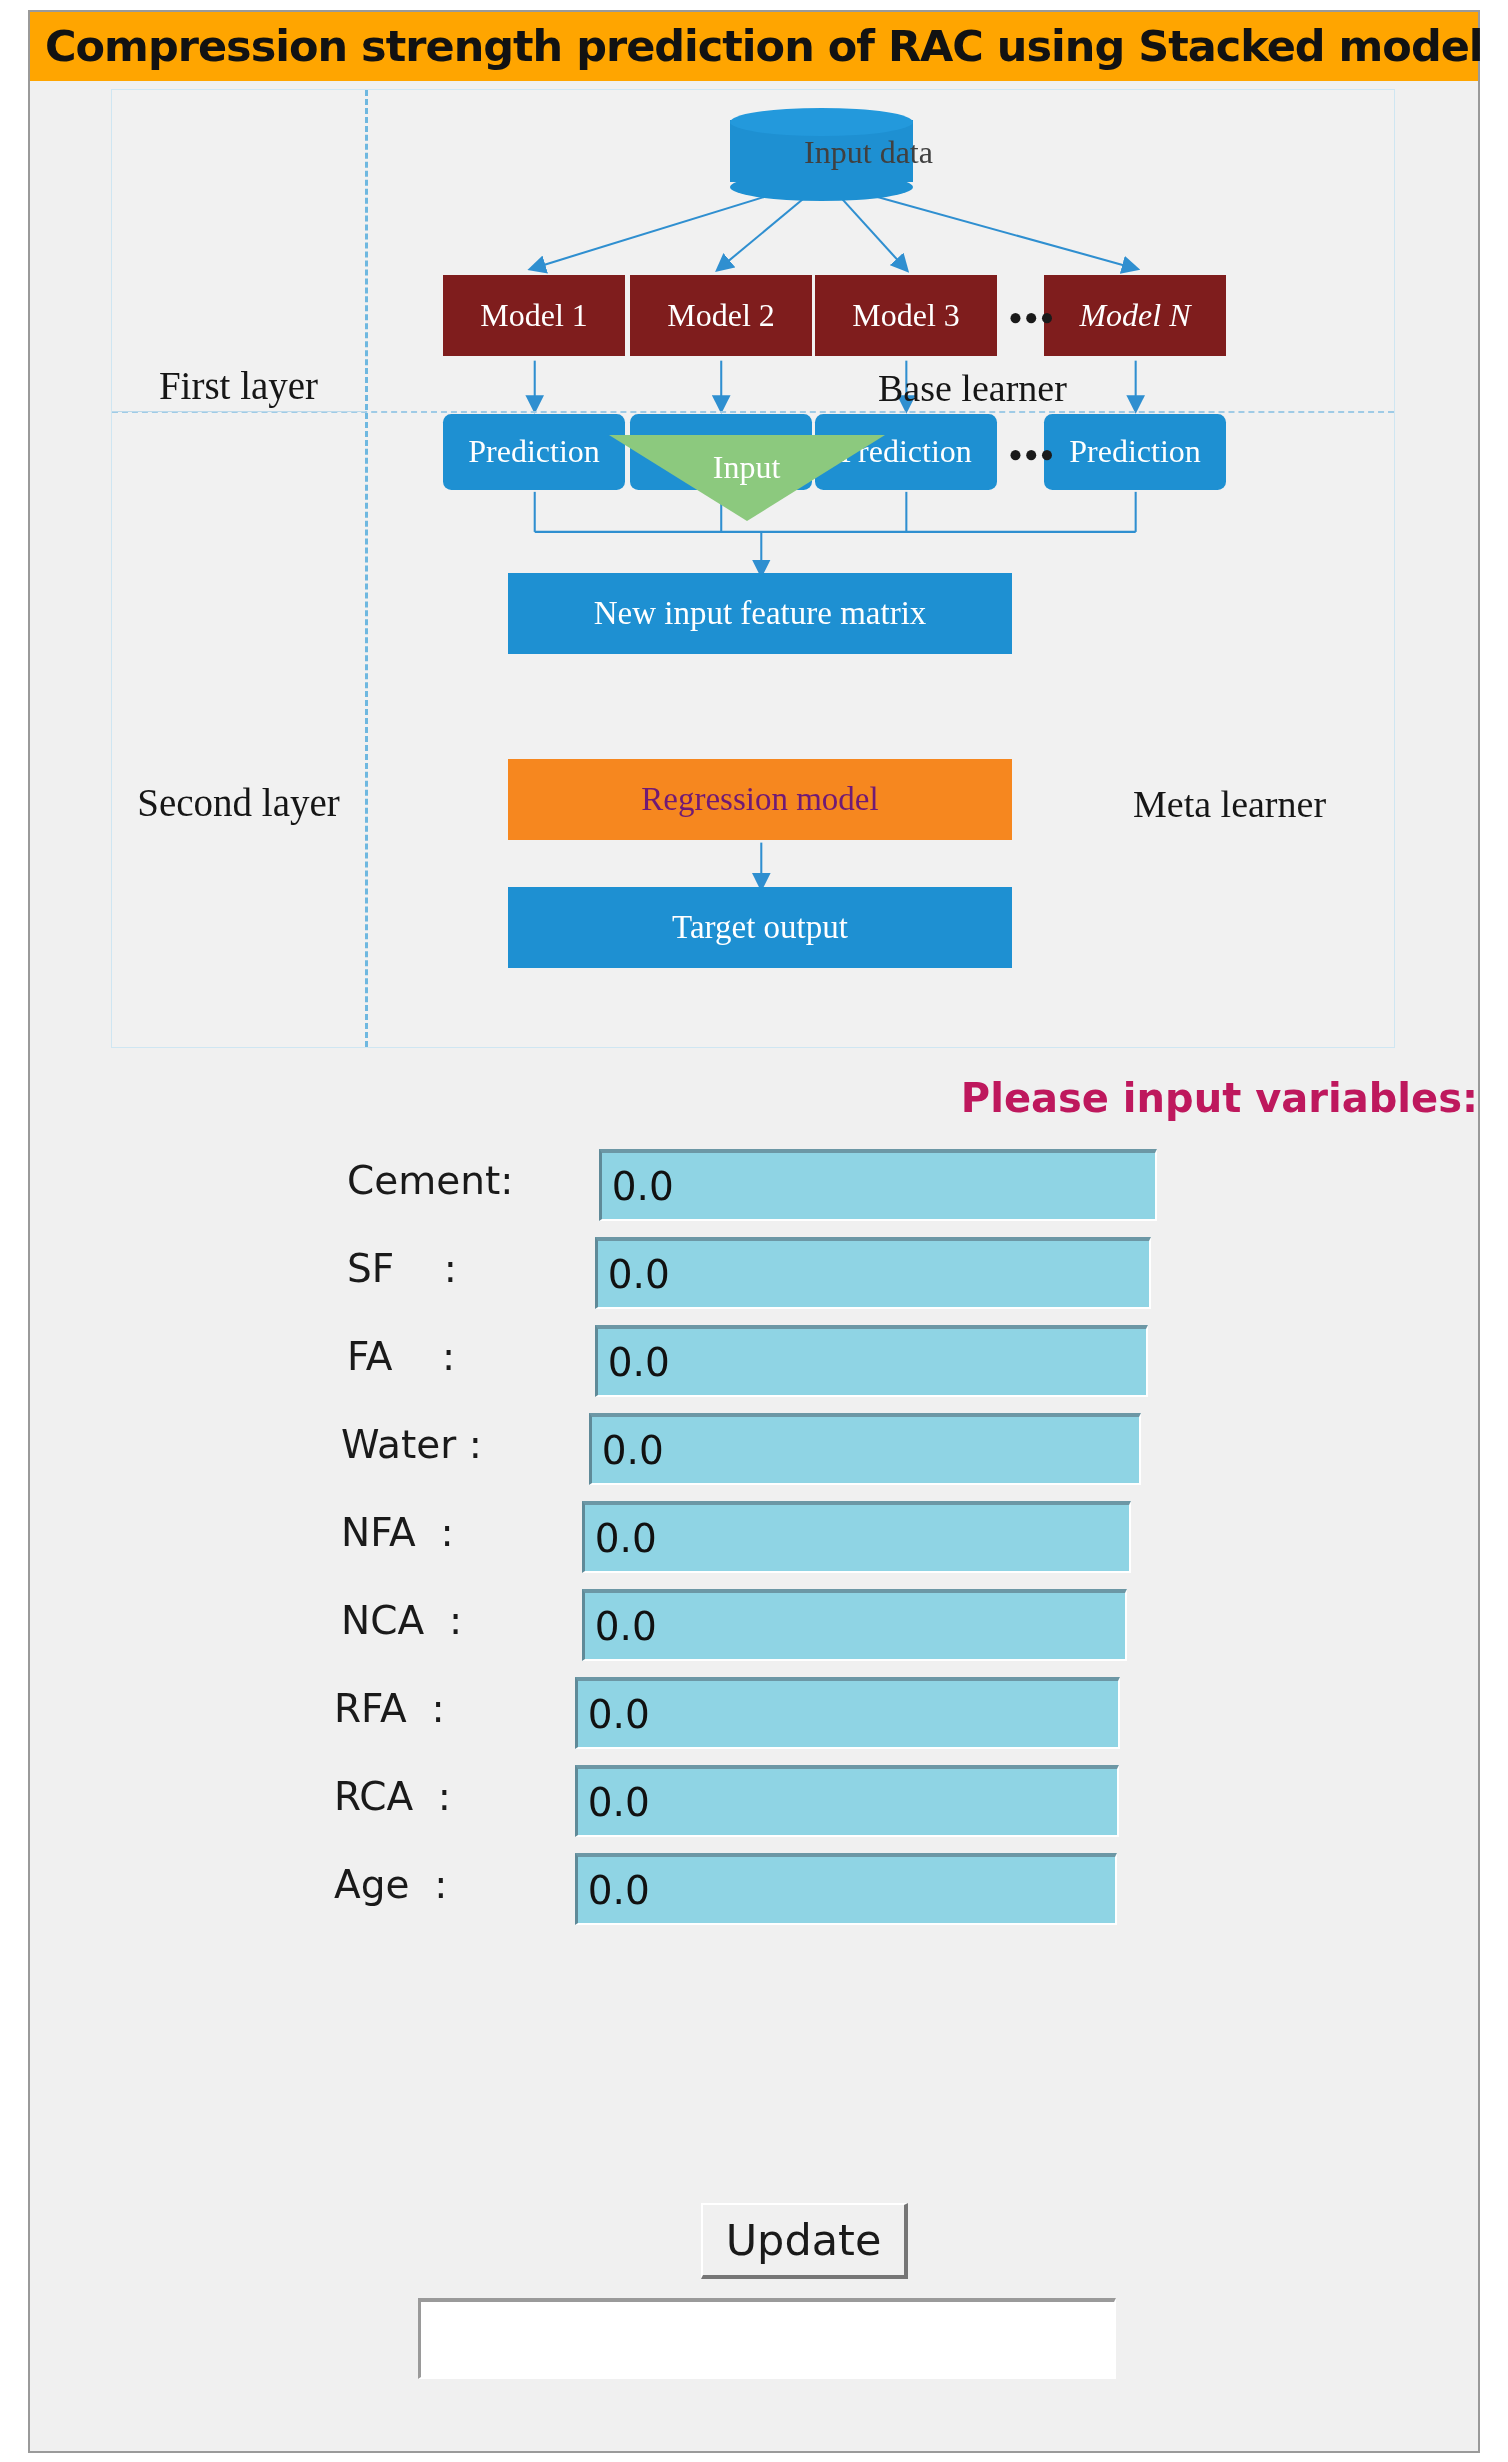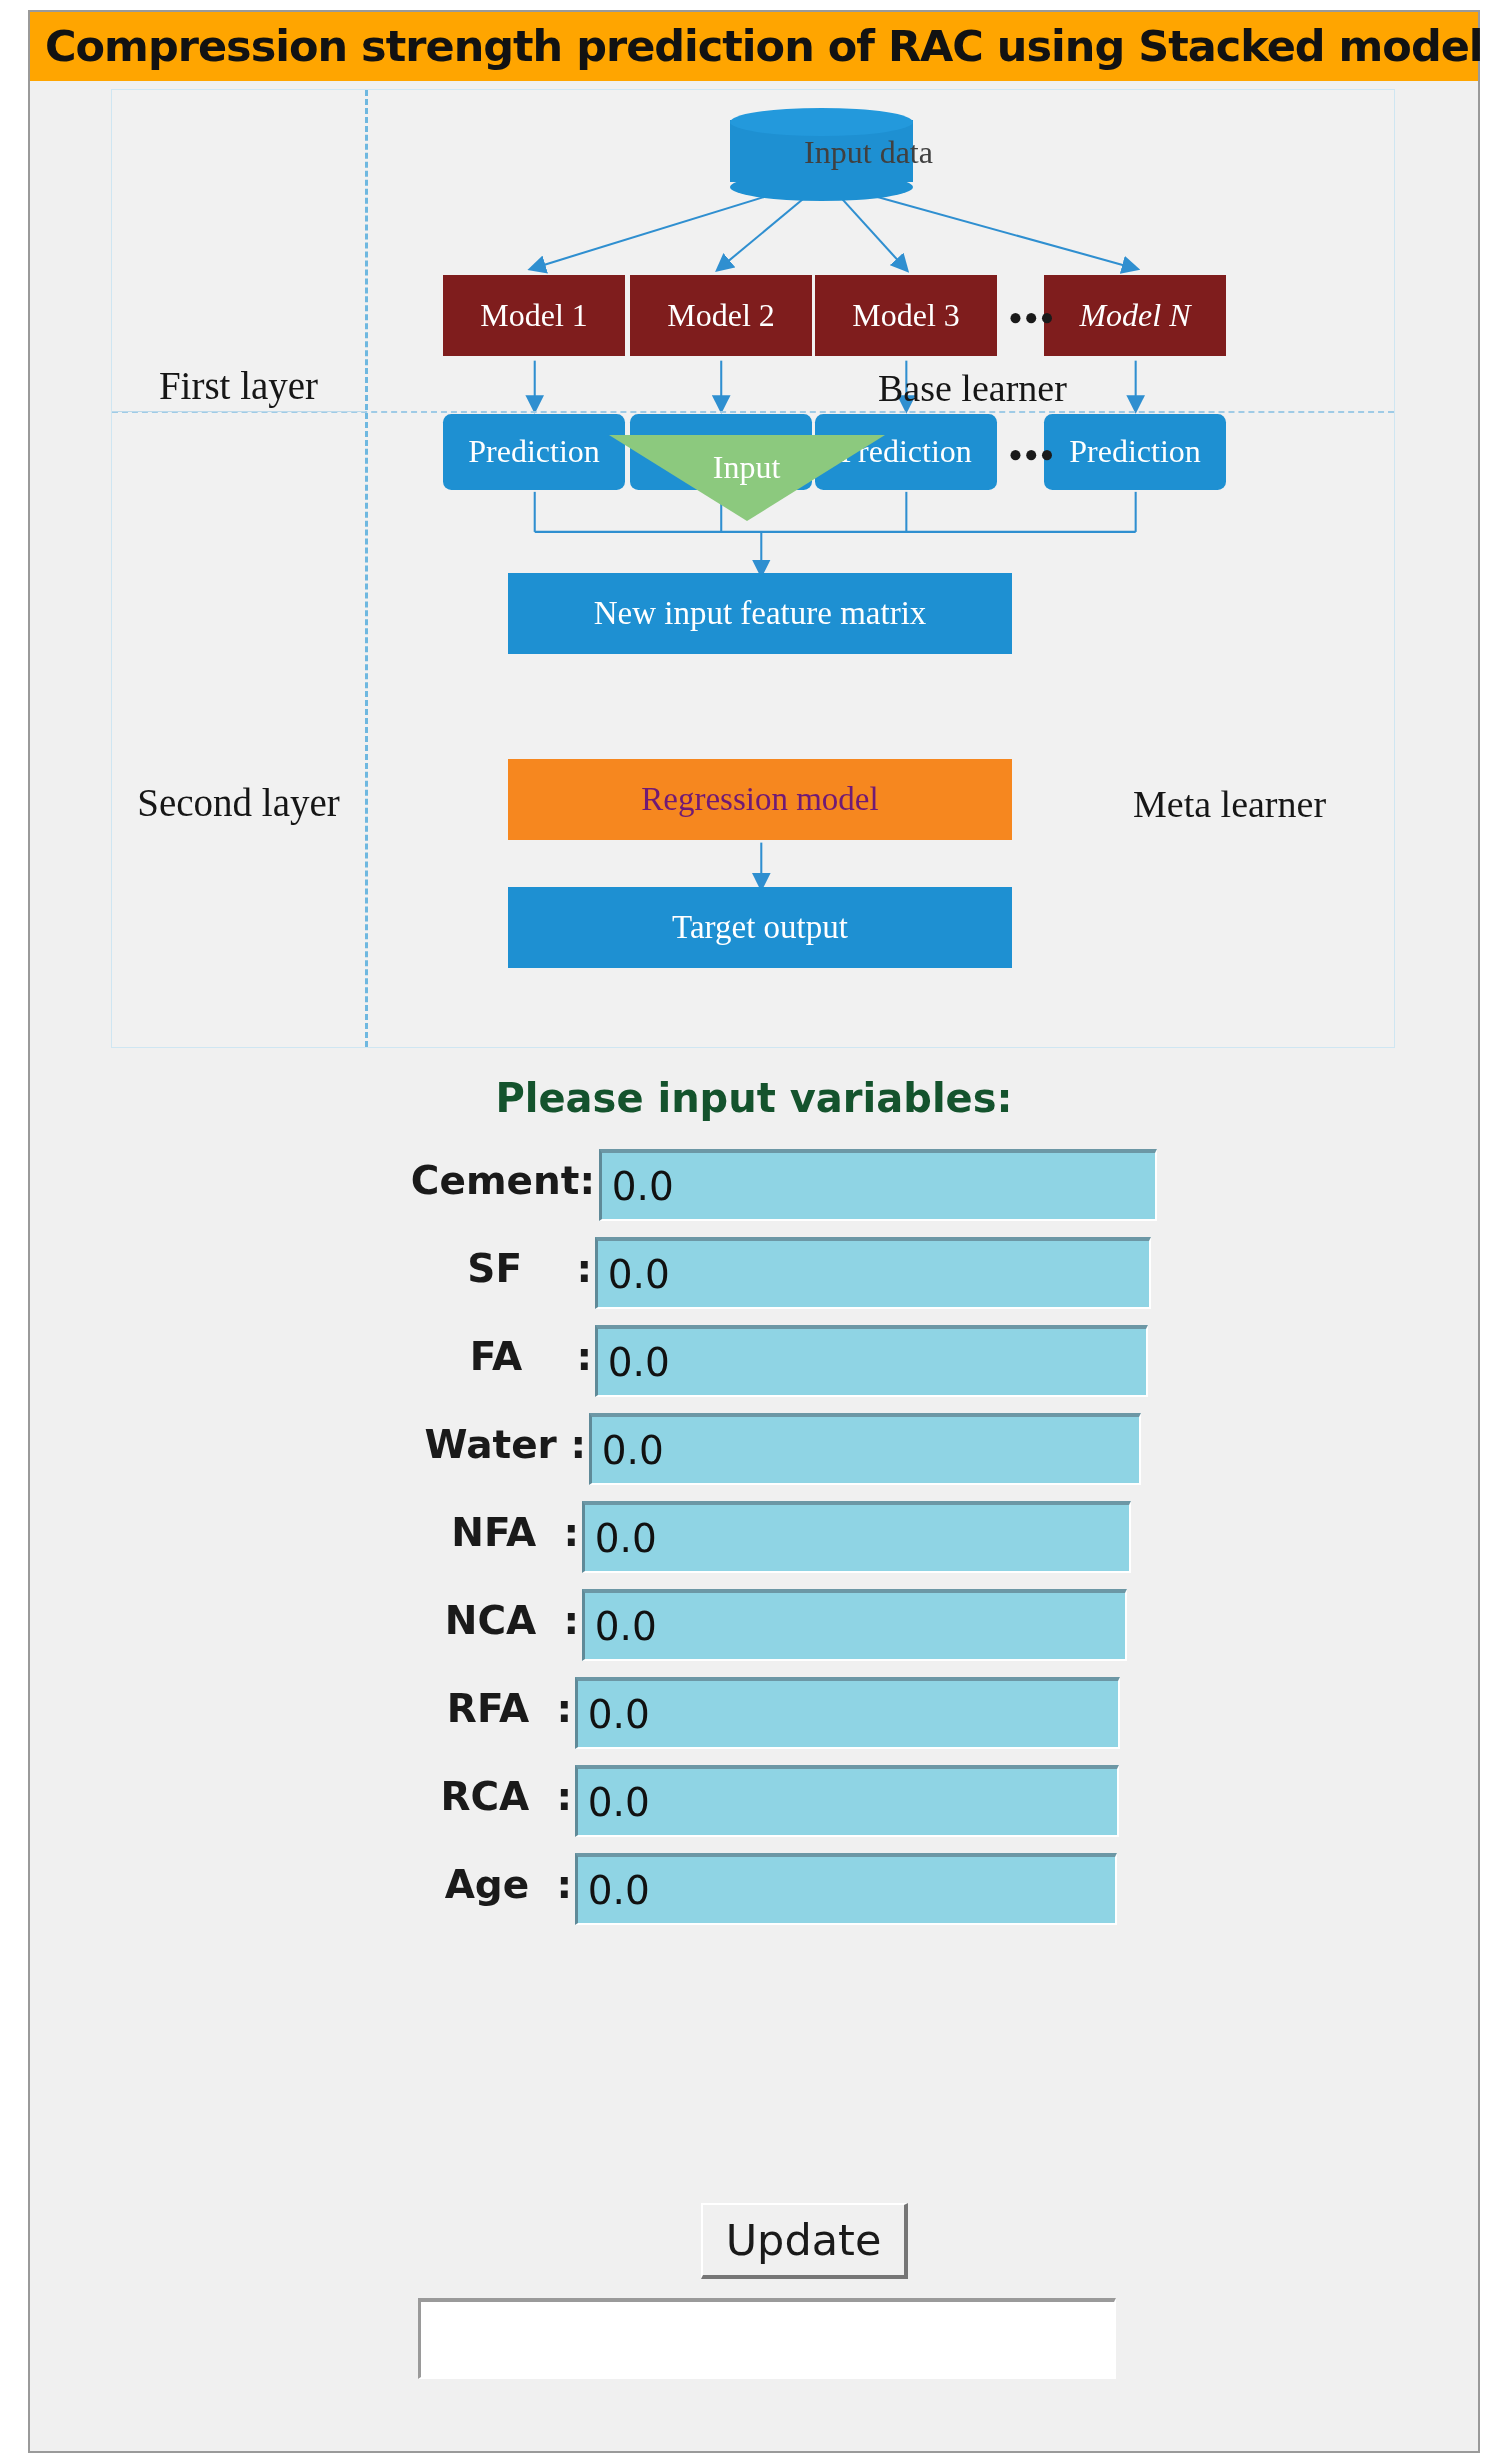--- a/index.html
+++ b/index.html
@@ -108,28 +108,28 @@
   }
   .tgtbox{
     position:absolute; left:396px; top:797px; width:504px; height:81px;
     background:#1E90D2; color:#fff; font-family:"Liberation Serif",serif; font-size:33px;
     display:flex; align-items:center; justify-content:center;
   }
   .diagram svg.wires{ position:absolute; left:0; top:0; width:100%; height:100%; pointer-events:none; }
 
   
   .form-title{
-    position:absolute; left:0; right:0; top:994px; text-align:center;
-    font-size:40px; font-weight:700; color:#14532d; font-family:"DejaVu Sans",sans-serif;
+    position:absolute; left:0; right:0; top:994px; text-align:right;
+    font-size:40px; font-weight:700; color:#be185d; font-family:"DejaVu Sans",sans-serif;
   }
   .rows{ position:absolute; left:0; top:1063px; width:100%; }
   .row{ position:relative; height:88px; }
   .row .lab{
-    position:absolute; top:14px; font-size:39px; color:#1a1a1a; font-weight:700;
-    font-family:"DejaVu Sans",sans-serif; text-align:right; white-space:pre;
+    position:absolute; top:14px; font-size:39px; color:#1a1a1a; font-weight:400;
+    font-family:"DejaVu Sans",sans-serif; text-align:left; white-space:pre;
   }
   .row .fld{
     position:absolute; top:5.5px; height:72px; background:#8FD4E4;
     border-top:4.1px solid #6c97a5; border-left:3.5px solid #5f8a98;
     border-right:2.1px solid #ffffff; border-bottom:2.1px solid #ffffff;
     box-sizing:border-box;
     display:flex; align-items:center; padding-left:9.7px;
     font-size:39px; color:#111; font-family:"DejaVu Sans",sans-serif;text-align:center;
   }
 

